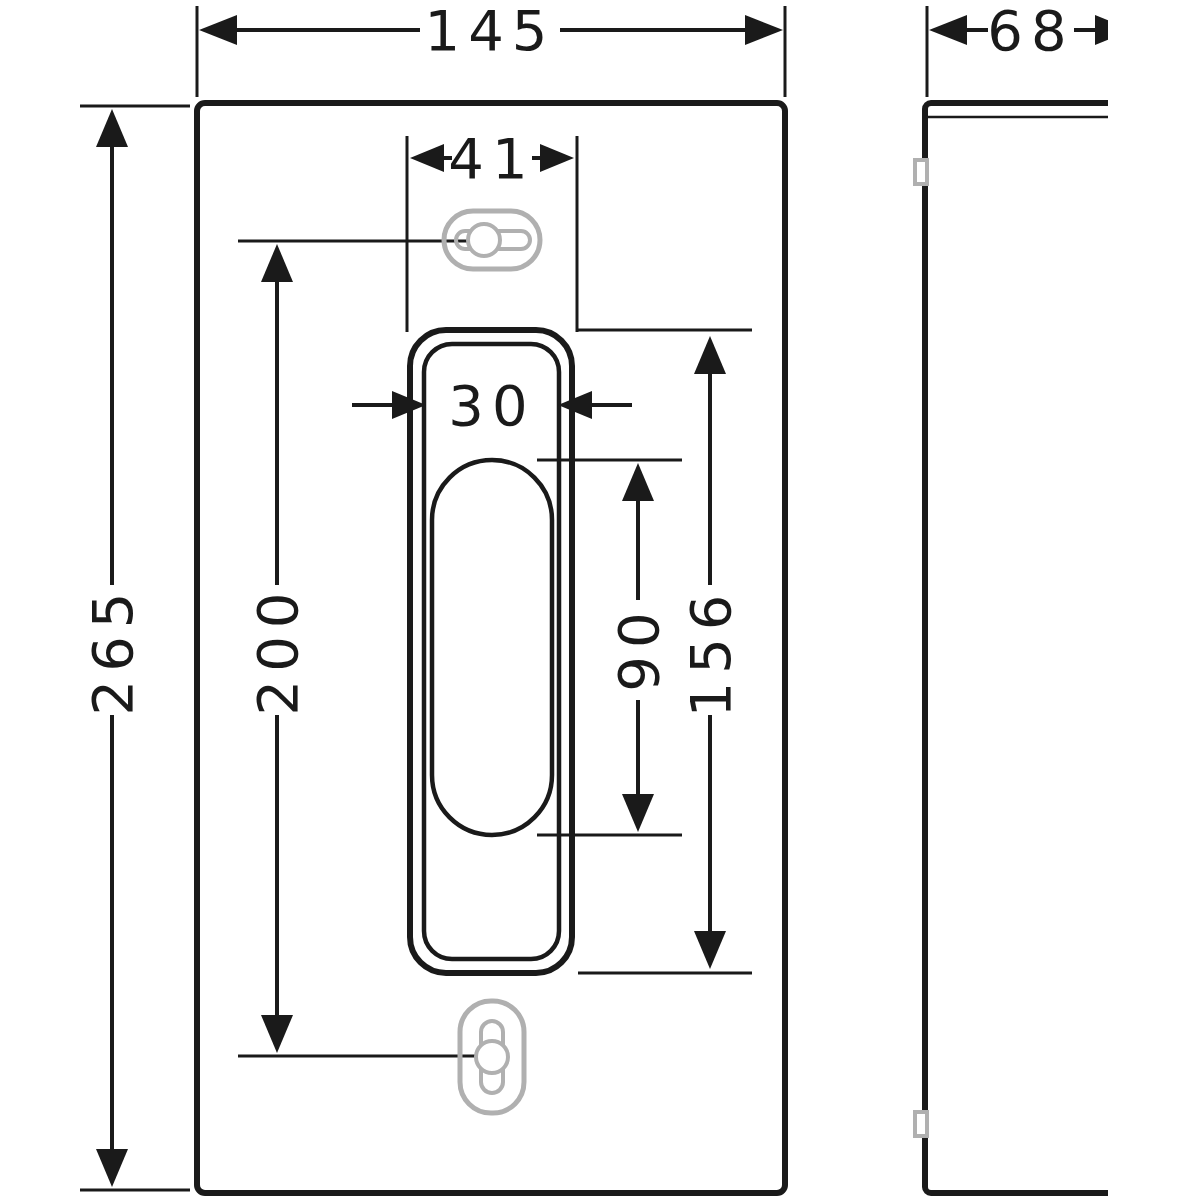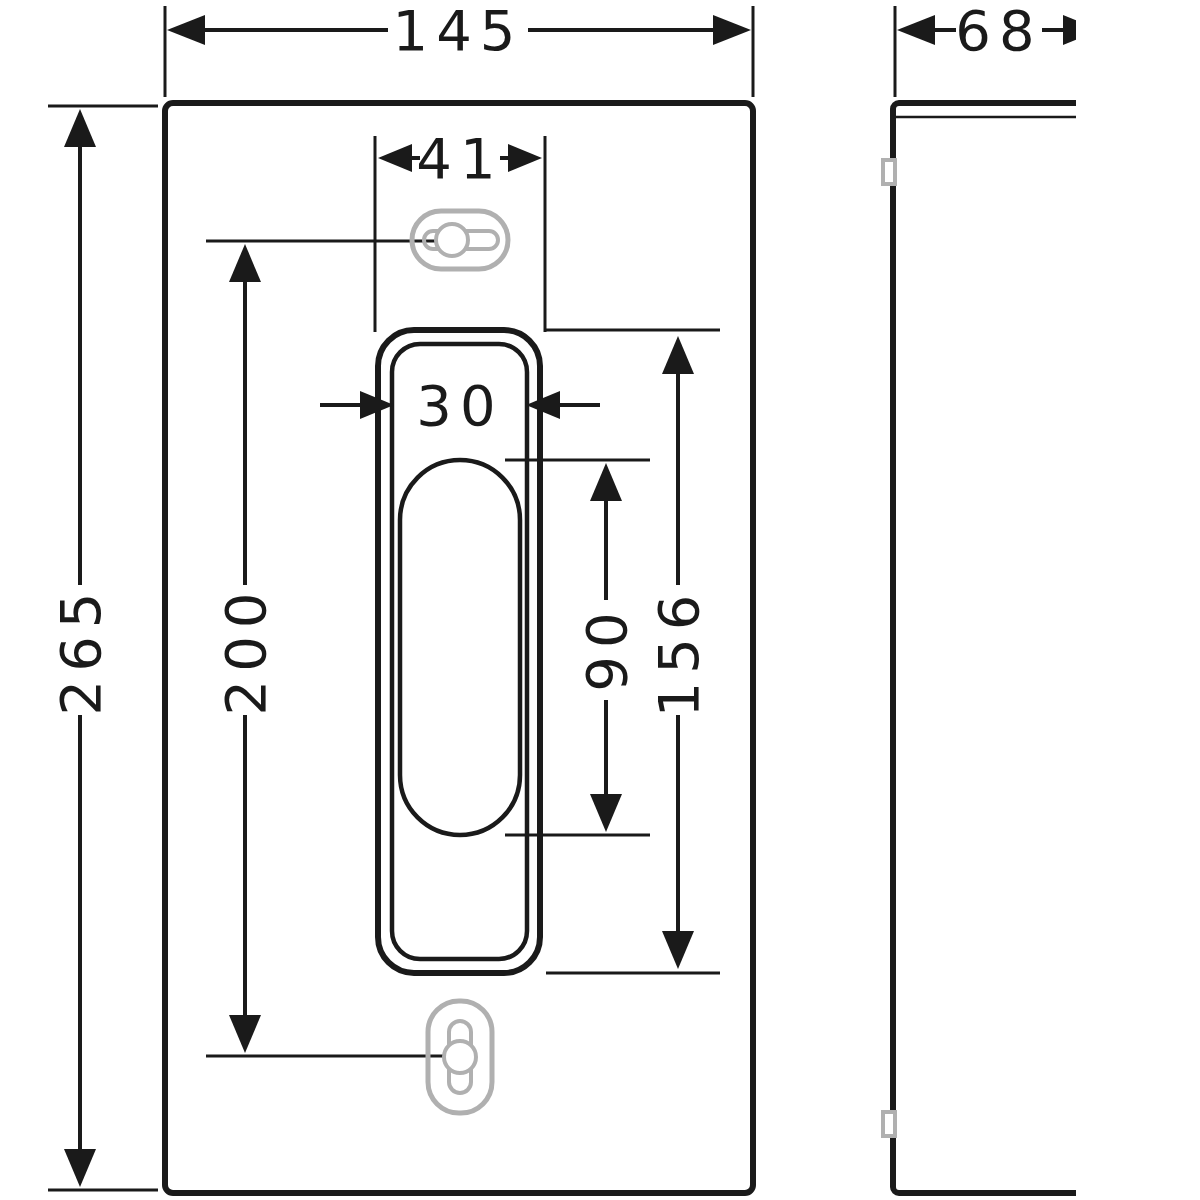--- a/index.html
+++ b/index.html
@@ -1,17 +1,17 @@
 <!DOCTYPE html>
 <html style="--line: #1a1a1a; --gray: #b0b0b0; --bg: #ffffff;"><head>
 <meta charset="utf-8">
 <style>
   :root { --line:#1a1a1a; --gray:#b0b0b0; --bg:#ffffff; }
   html,body { margin:0; padding:0; background:var(--bg); }
-  .stage { width:1076px; height:1200px; position:relative; background:var(--bg); overflow:hidden; }
+  .stage { width:1076px; height:1200px; position:relative; background:var(--bg); overflow:hidden;margin-left:32px; }
   svg { display:block; }
   .ol      { stroke:var(--line); stroke-width:6;   fill:none; stroke-linejoin:round; }
   .ol-med  { stroke:var(--line); stroke-width:4.5; fill:none; }
   .ln-dim  { stroke:var(--line); stroke-width:4;   fill:none; }
   .ln-ext  { stroke:var(--line); stroke-width:3;   fill:none; }
   .ln-thin { stroke:var(--line); stroke-width:2.5; fill:none; }
   .gray-ol   { stroke:var(--gray); stroke-width:5; fill:none; }
   .gray-med  { stroke:var(--gray); stroke-width:4; fill:none; }
   .gray-fill { stroke:var(--gray); stroke-width:4; fill:var(--bg); }
   .arrow   { fill:var(--line); stroke:none; }

